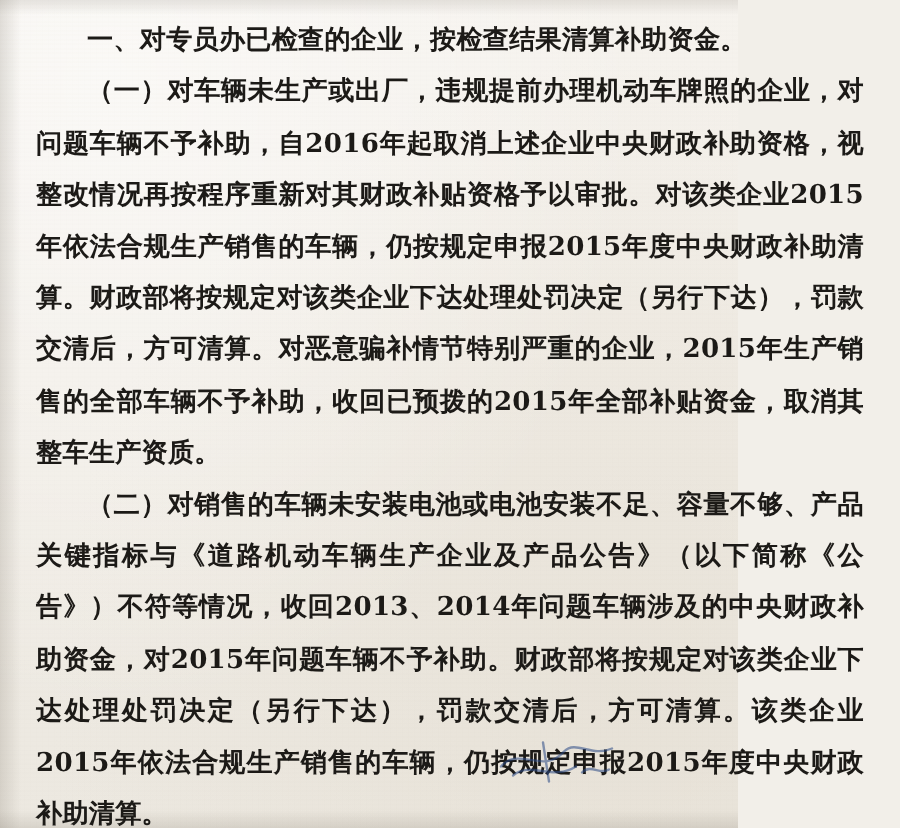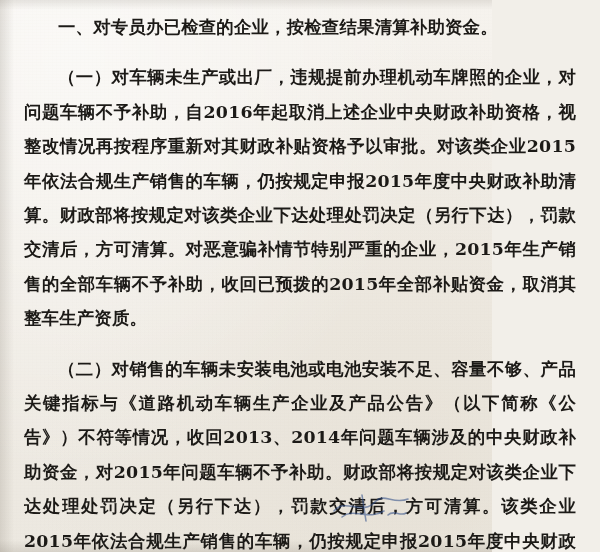--- a/index.html
+++ b/index.html
@@ -46,21 +46,21 @@
     line-height: 34.4px;
     color: #1c1a17;
     letter-spacing: 0.2px;
     text-align: justify;
     text-justify: inter-character;
     margin: 0 0 0 0;
     font-weight: 600;
     text-indent: 0;
   }
   .para + .para {
-    margin-top: 16px;
+    margin-top: 0px;
   }
   .indent {
     text-indent: 34px;
   }
   .stamp {
     position: absolute;
     right: 78px;
     bottom: 27px;
     width: 86px;
     height: 34px;

